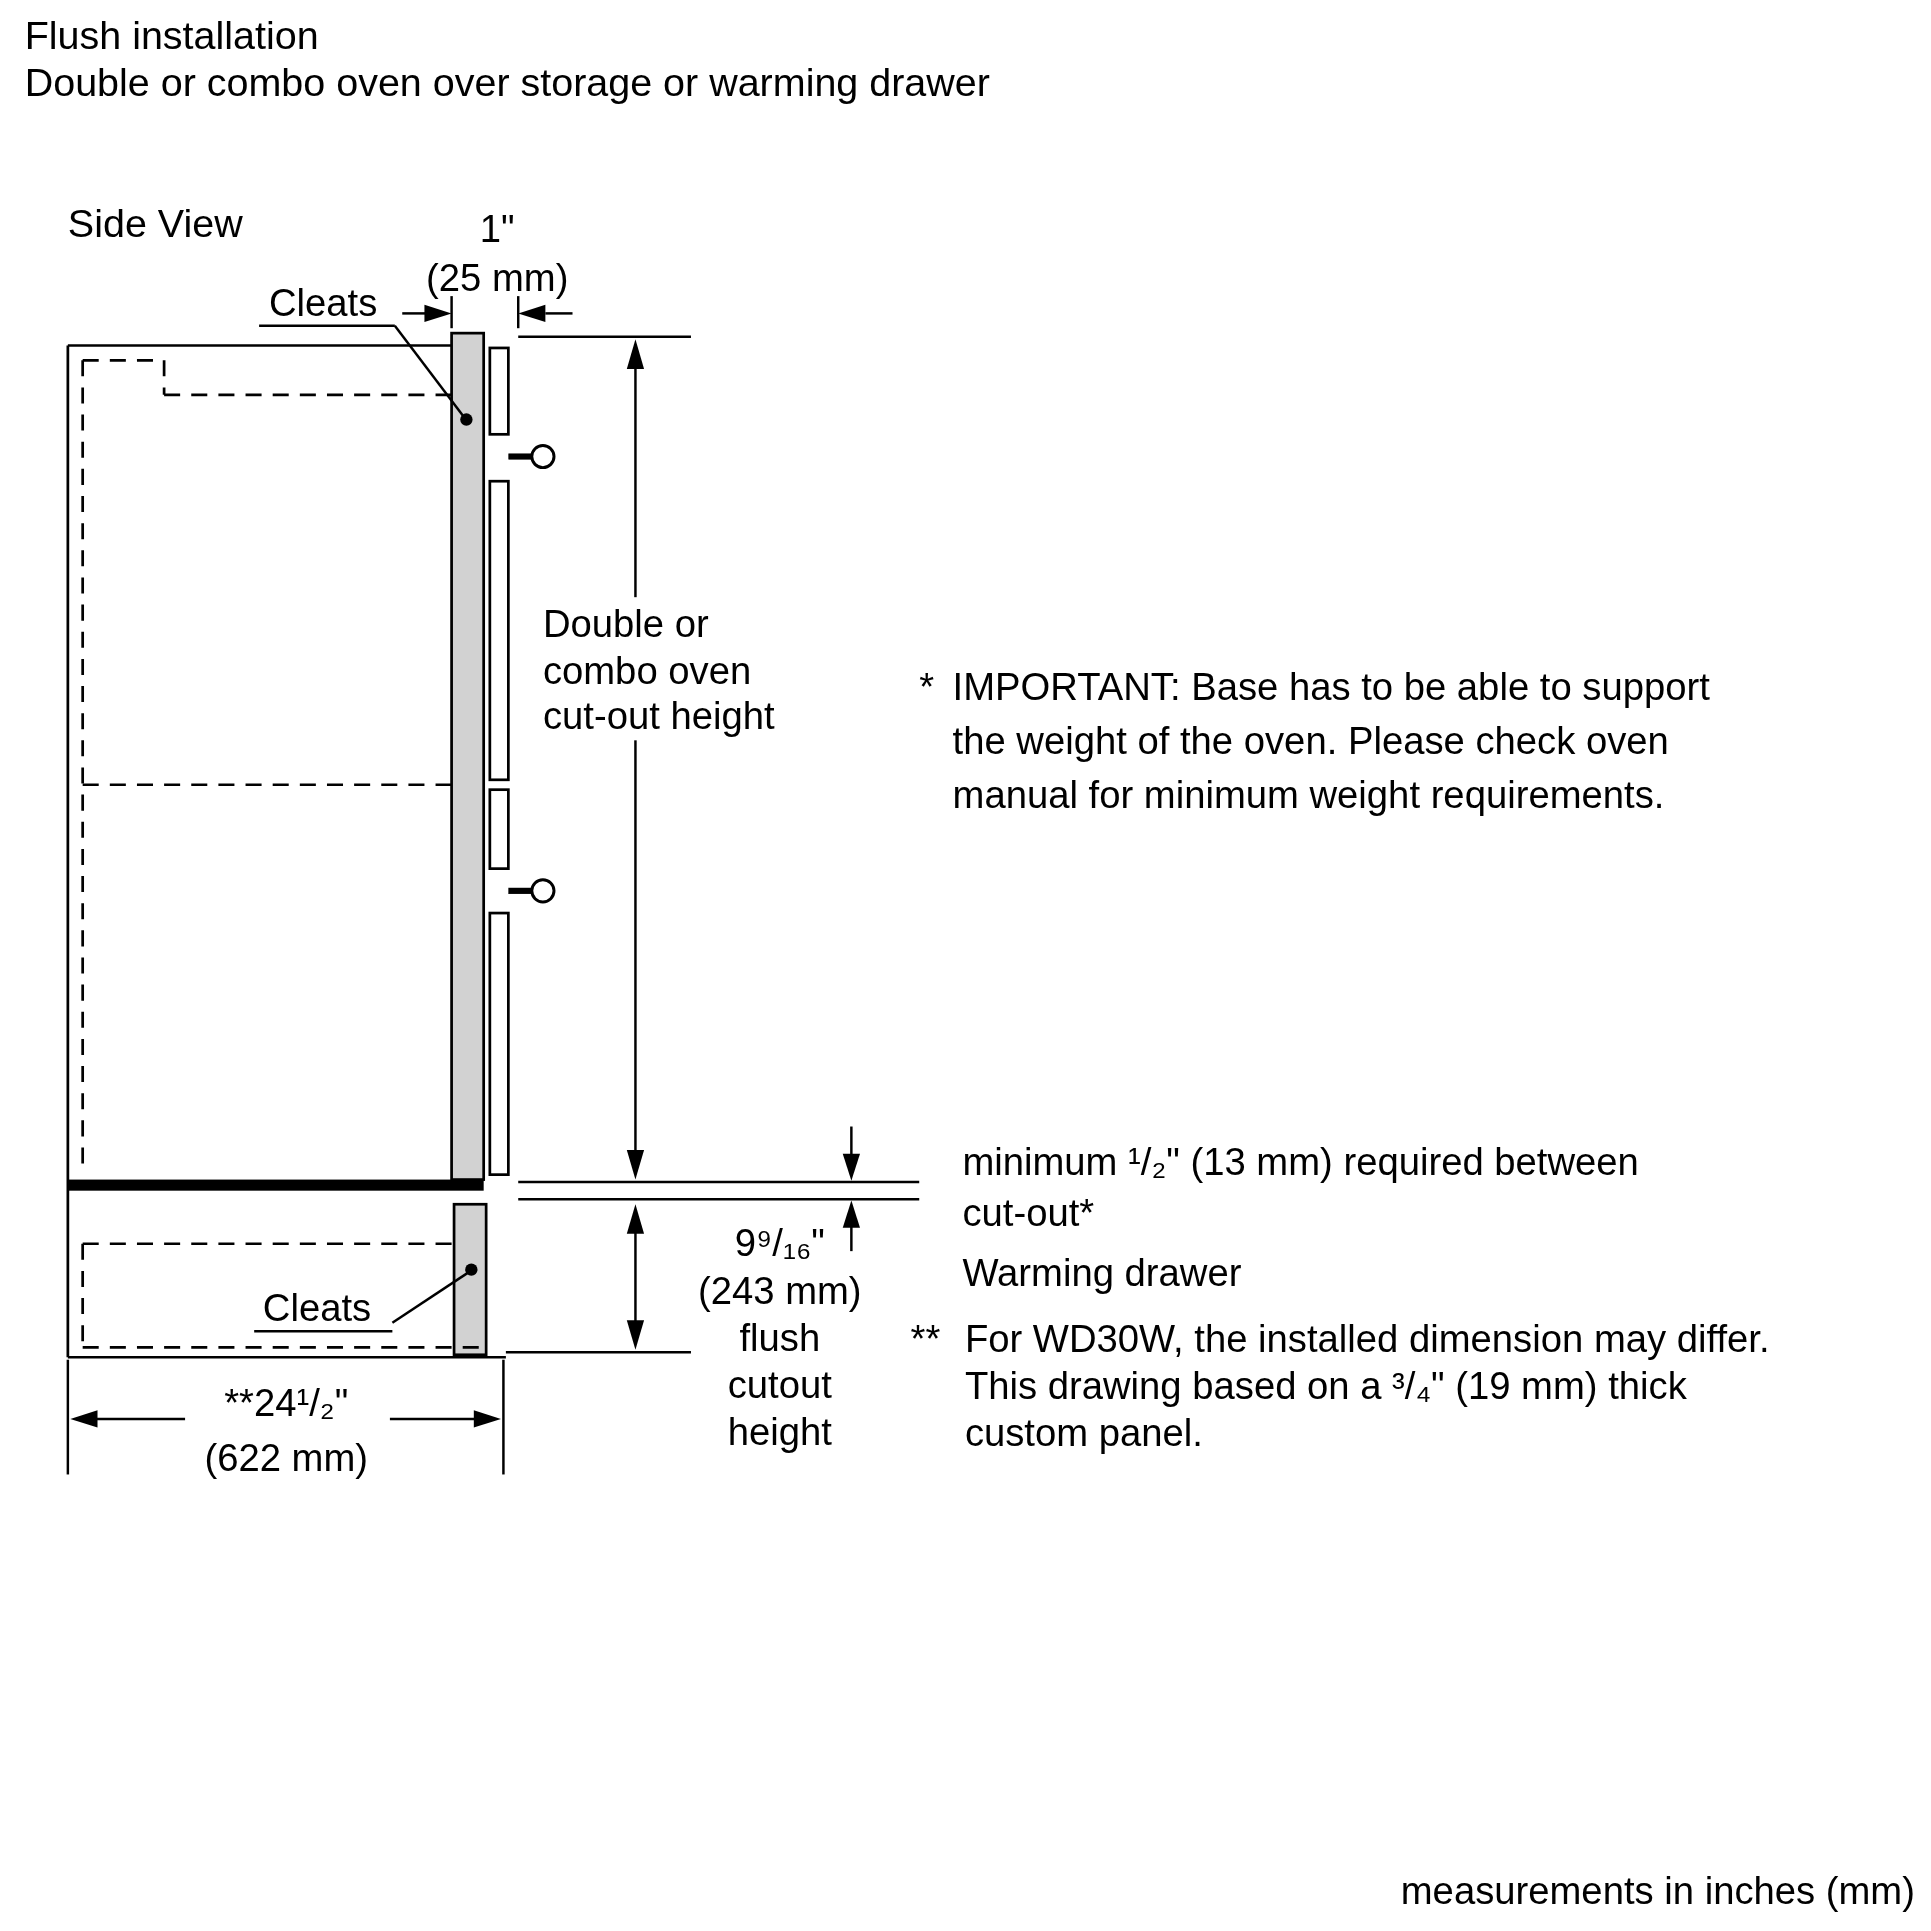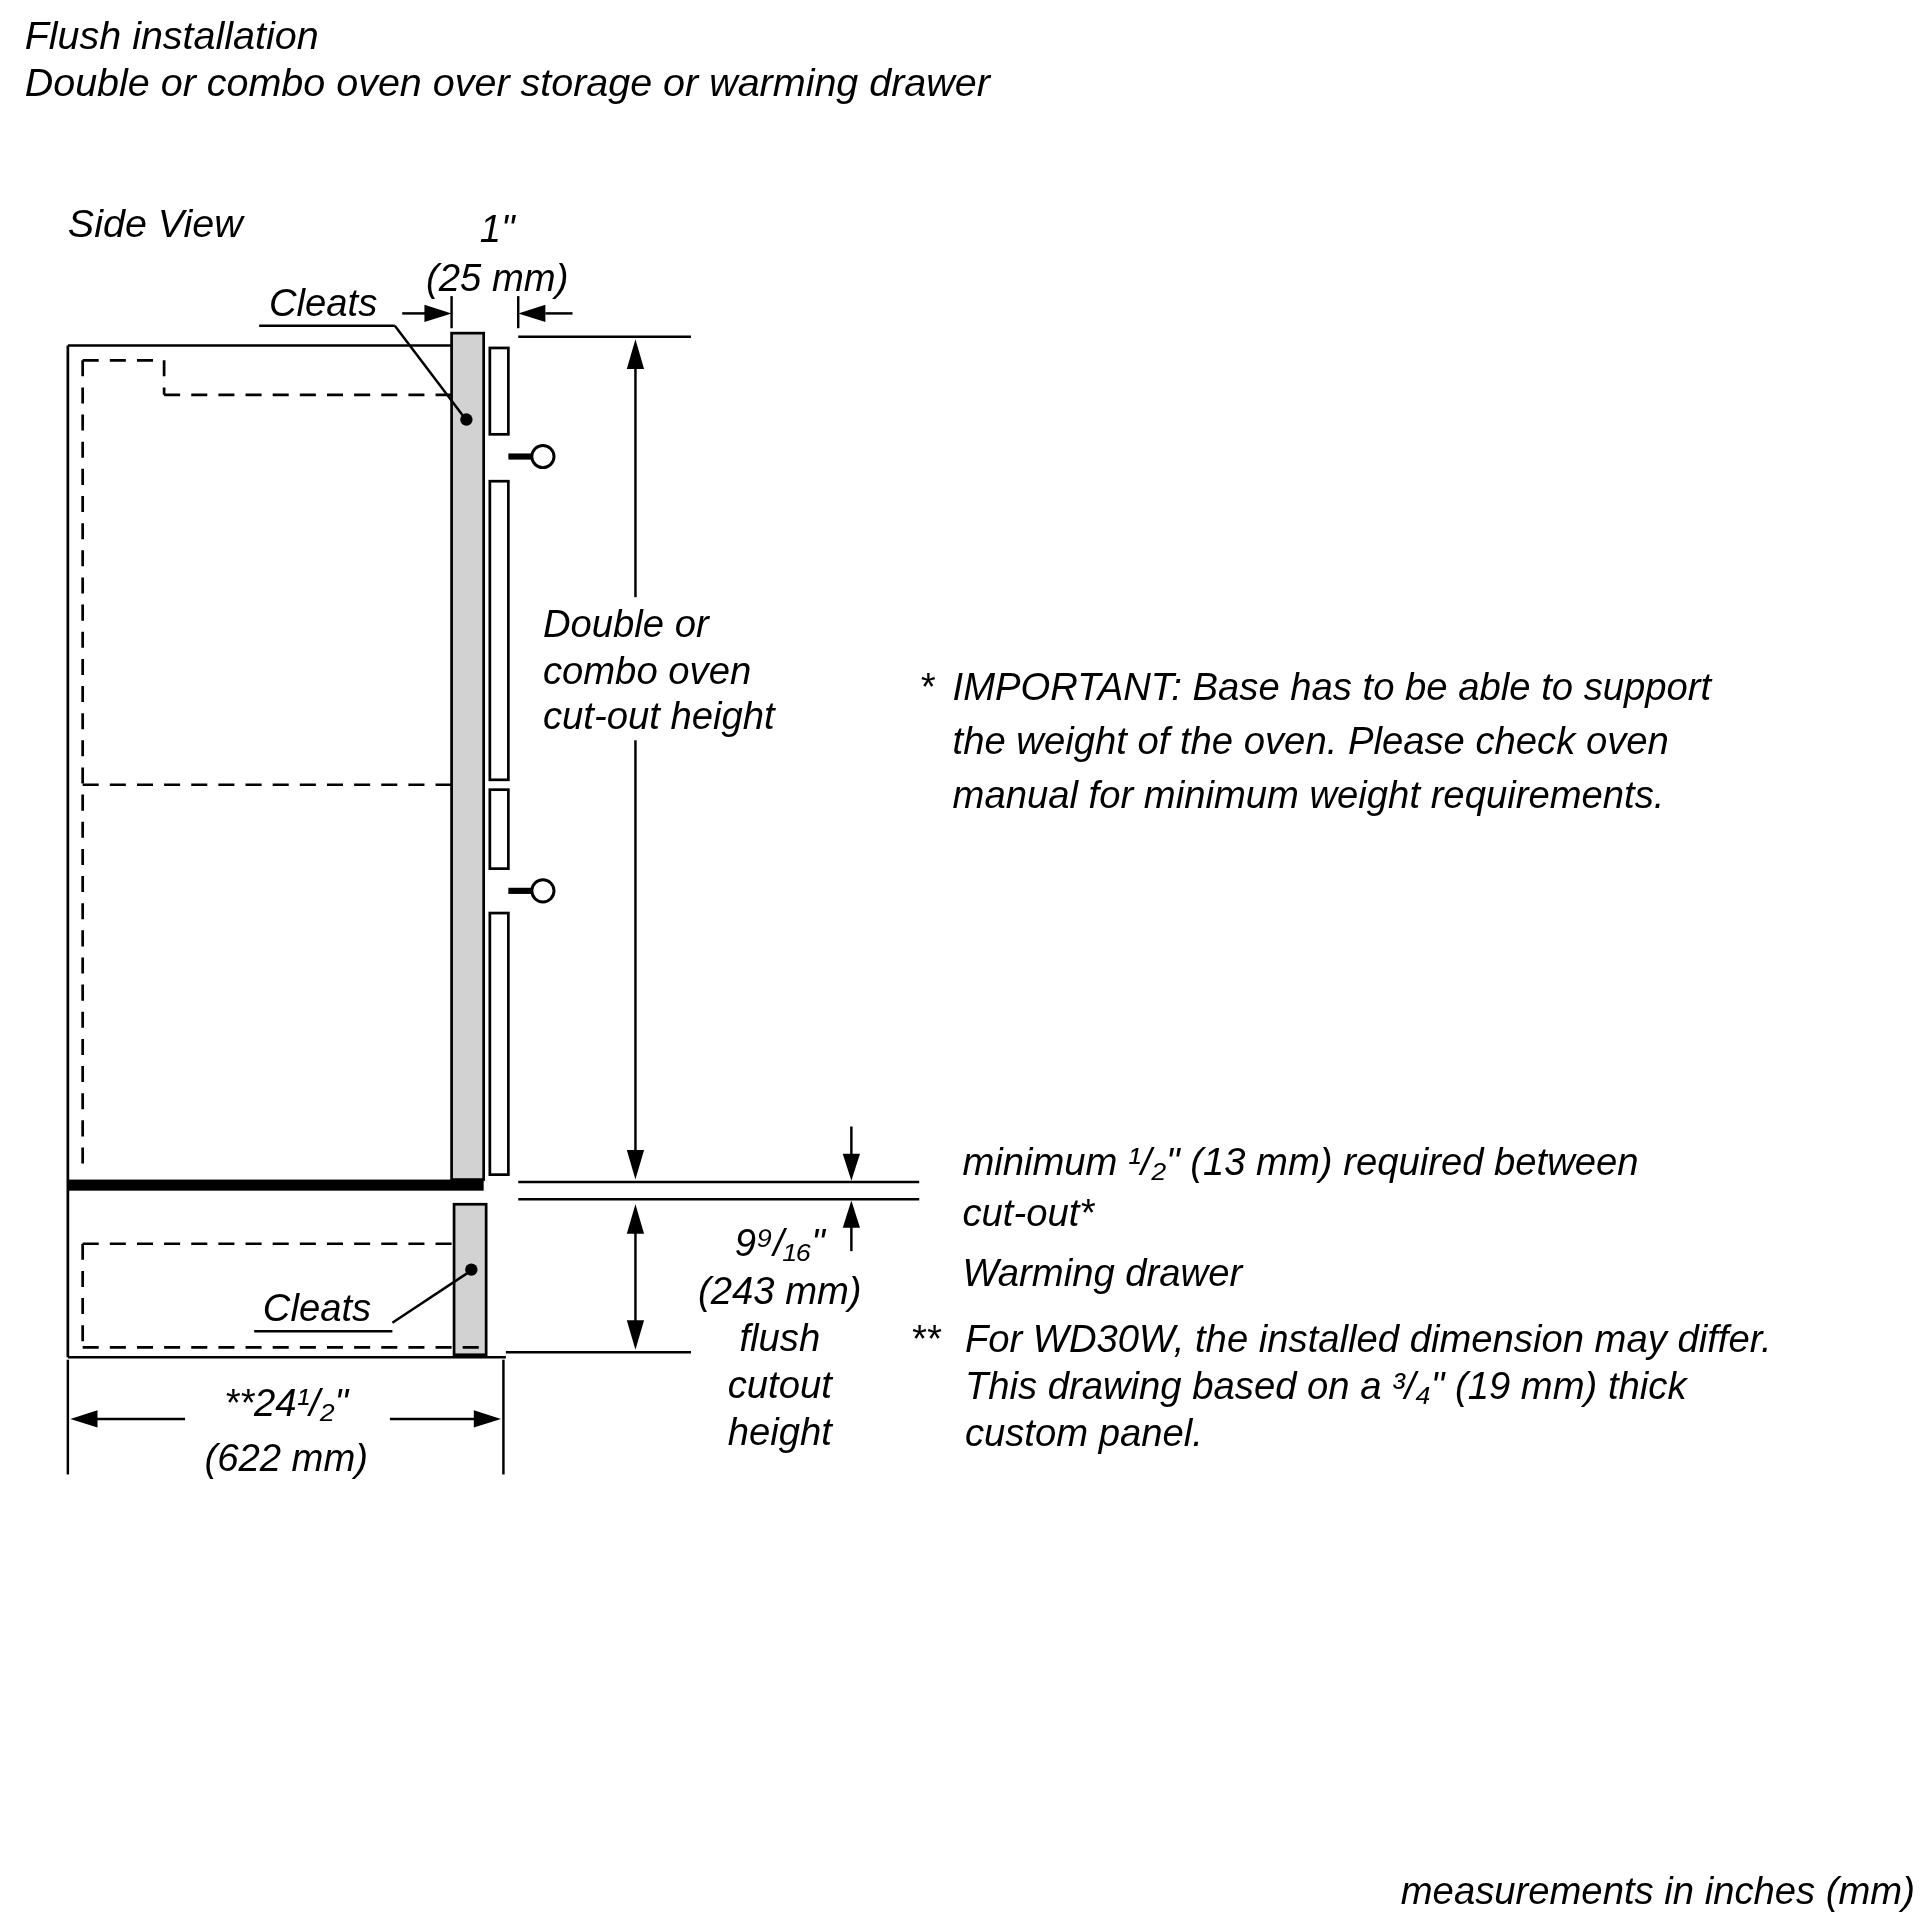--- a/index.html
+++ b/index.html
@@ -1,16 +1,16 @@
 <!DOCTYPE html>
 <html><head>
 <meta charset="utf-8">
 <style>
   html,body{margin:0;padding:0;background:#fff;}
-  .page{width:1931px;height:1931px;background:#fff;position:relative;overflow:hidden;font-style:italic;}
+  .page{width:1931px;height:1931px;background:#fff;position:relative;overflow:hidden;}
   svg{display:block;}
   text{font-family:"Liberation Sans","DejaVu Sans",sans-serif;fill:#000;font-size:31px;}
   .ttl{font-size:32px;}
   .ln{stroke:#000;stroke-width:2.2;fill:none;}
   .thin{stroke:#000;stroke-width:2;fill:none;}
   .dash{stroke:#000;stroke-width:2.2;fill:none;stroke-dasharray:13 9;}
   .panel{fill:#d2d2d2;stroke:#000;stroke-width:2.2;}
   .strip{fill:#fff;stroke:#000;stroke-width:2.2;}
   .arrow{fill:#000;stroke:none;}
   .wbg{fill:#fff;stroke:none;}

